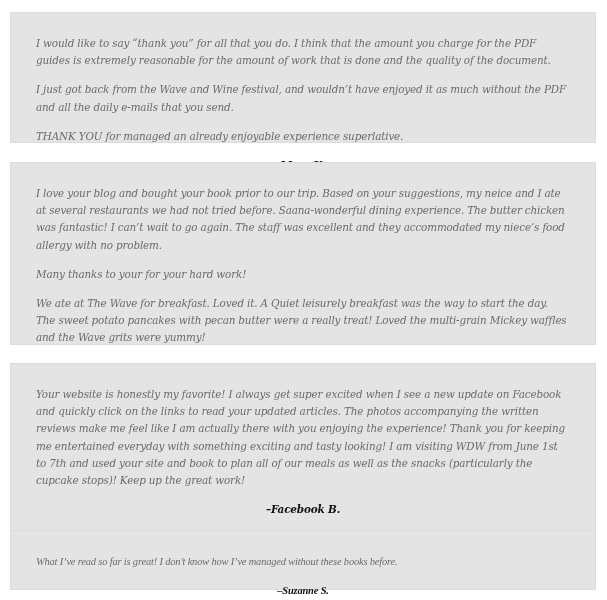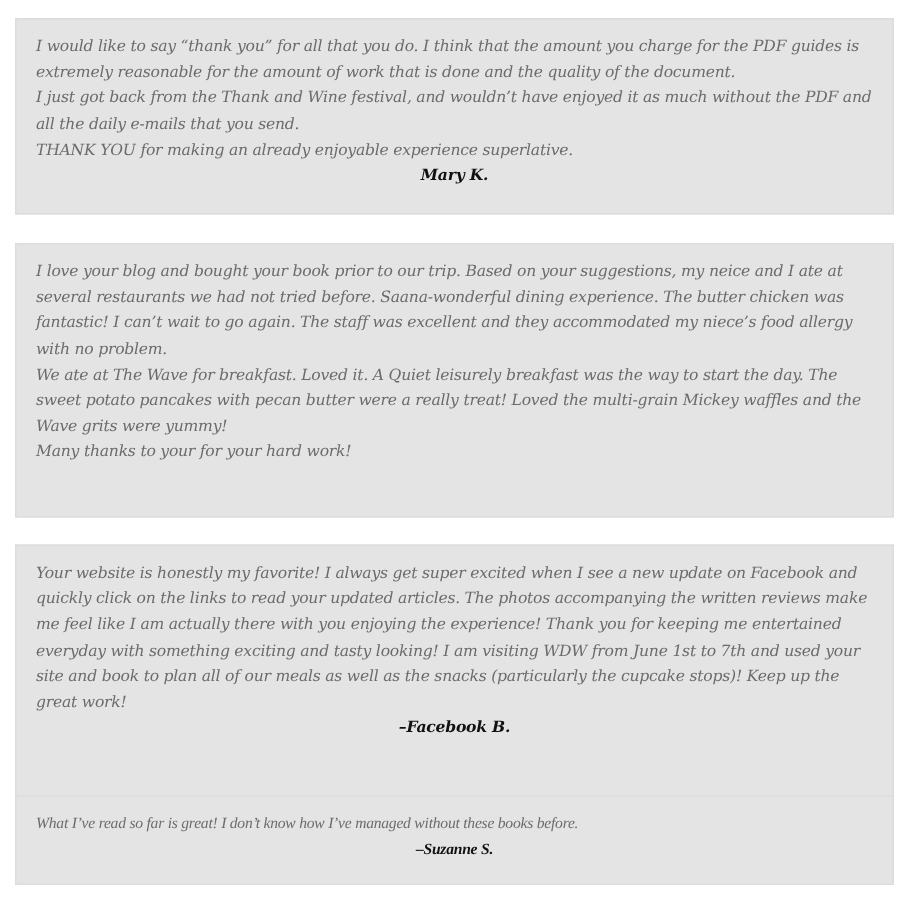--- a/index.html
+++ b/index.html
@@ -12,37 +12,37 @@
     background: #e4e4e4;
     border: 1px solid #dcdcdc;
     padding: 10px 13px 0 13px;
     font-family: "DejaVu Serif", "Liberation Serif", serif;
     font-style: italic;
     font-size: 10.4px;
     line-height: 17.2px;
     color: #6b6b6b;
     letter-spacing: -0.15px;
   }
-  .testimonial p { margin: 0; }
+  .testimonial p { margin: 12px; }
   .sig { color: #111; font-weight: bold; text-align: center; }
 </style>
 </head>
 <body>
 
 <div class="testimonial" style="top:12px;height:131px;">
   <p>I would like to say “thank you” for all that you do. I think that the amount you charge for the PDF guides is extremely reasonable for the amount of work that is done and the quality of the document.</p>
-  <p>I just got back from the Thank and Wine festival, and wouldn’t have enjoyed it as much without the PDF and all the daily e-mails that you send.</p>
-  <p>THANK YOU for making an already enjoyable experience superlative.</p>
+  <p>I just got back from the Wave and Wine festival, and wouldn’t have enjoyed it as much without the PDF and all the daily e-mails that you send.</p>
+  <p>THANK YOU for managed an already enjoyable experience superlative.</p>
   <p class="sig">Mary K.</p>
 </div>
 
 <div class="testimonial" style="top:162px;height:183px;font-style:italic;">
   <p>I love your blog and bought your book prior to our trip. Based on your suggestions, my neice and I ate at several restaurants we had not tried before. Saana-wonderful dining experience. The butter chicken was fantastic! I can’t wait to go again. The staff was excellent and they accommodated my niece’s food allergy with no problem.</p>
+  <p>Many thanks to your for your hard work!</p>
   <p>We ate at The Wave for breakfast. Loved it. A Quiet leisurely breakfast was the way to start the day. The sweet potato pancakes with pecan butter were a really treat! Loved the multi-grain Mickey waffles and the Wave grits were yummy!</p>
-  <p>Many thanks to your for your hard work!</p>
 </div>
 
 <div class="testimonial" style="top:363px;height:169px;">
   <p>Your website is honestly my favorite! I always get super excited when I see a new update on Facebook and quickly click on the links to read your updated articles. The photos accompanying the written reviews make me feel like I am actually there with you enjoying the experience! Thank you for keeping me entertained everyday with something exciting and tasty looking! I am visiting WDW from June 1st to 7th and used your site and book to plan all of our meals as well as the snacks (particularly the cupcake stops)! Keep up the great work!</p>
   <p class="sig">–Facebook B.</p>
 </div>
 
 <div class="testimonial" style="top:530px;height:60px;font-family:Liberation Serif, serif;">
   <p>What I’ve read so far is great! I don’t know how I’ve managed without these books before.</p>
   <p class="sig">–Suzanne S.</p>

